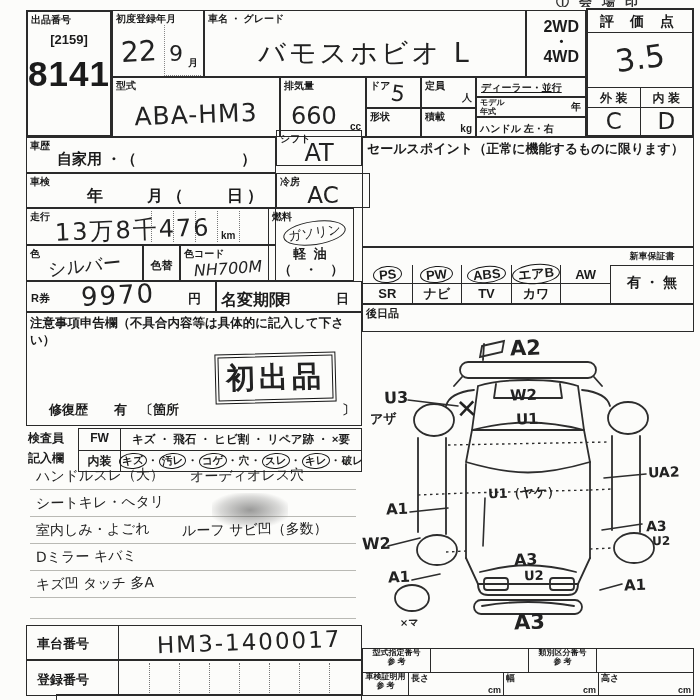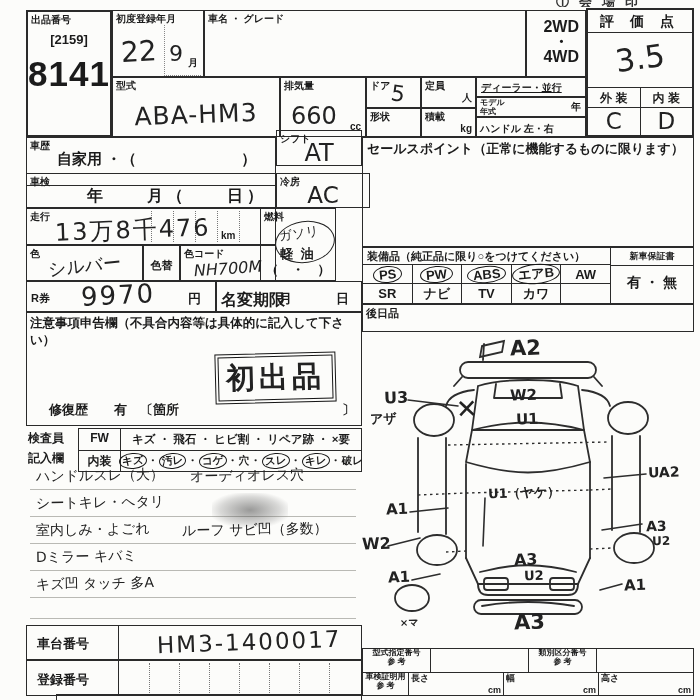--- a/index.html
+++ b/index.html
@@ -40,20 +40,21 @@
   <div class="c" style="left:112px;top:10px;width:92px;height:67px;">
     <div class="lbl">初度登録年月</div>
     <span class="hw" style="position:absolute;left:8px;top:24px;font-size:28px;transform:rotate(-3deg);">22</span>
     <span style="position:absolute;right:2px;top:14px;width:36px;height:50px;border-left:1.3px dotted #888;border-bottom:1.3px dotted #888;"></span>
     <span class="hw" style="position:absolute;right:20px;top:30px;font-size:22px;">9</span>
     <span style="position:absolute;right:5px;bottom:6px;font-size:10px;font-weight:bold;">月</span>
   </div>
 
   <div class="c" style="left:204px;top:10px;width:322px;height:67px;">
     <div class="lbl">車名 ・ グレード</div>
+    <div class="ctr hw" style="top:24px;font-size:27px;letter-spacing:3px;">バモスホビオ L</div>
   </div>
 
   <div class="c" style="left:526px;top:10px;width:60px;height:67px;">
     <div style="position:absolute;right:6px;top:8px;text-align:center;font-size:16px;font-weight:bold;line-height:15px;">
       <div>2WD</div>
       <div>・</div>
       <div>4WD</div>
     </div>
   </div>
 
@@ -104,21 +105,21 @@
     <div class="tiny" style="position:absolute;left:3px;top:1px;">
       <div>モデル</div>
         <div>年式</div>
     </div>
     <span style="position:absolute;right:4px;bottom:2px;font-size:10px;font-weight:bold;">年</span>
   </div>
   <div class="c" style="left:476px;top:117px;width:110px;height:20px;">
     <div style="position:absolute;left:3px;top:4px;font-size:10px;font-weight:bold;">ハンドル 左・右</div>
   </div>
 
-  <div class="c" style="left:26px;top:137px;width:250px;height:49px;">
+  <div class="c" style="left:26px;top:137px;width:250px;height:36px;">
     <div class="lbl">車歴</div>
     <div style="position:absolute;left:30px;top:12px;font-size:15px;font-weight:bold;">自家用 ・（　　　　　　　）</div>
   </div>
   <div class="c" style="left:276px;top:130px;width:86px;height:36px;">
     <div class="lbl">シフト</div>
     <div class="ctr hw" style="top:8px;font-size:24px;">AT</div>
   </div>
 
   <div class="c" style="left:26px;top:173px;width:250px;height:35px;">
     <div class="lbl">車検</div>
@@ -132,21 +133,21 @@
   <div class="c" style="left:26px;top:208px;width:250px;height:37px;">
     <div class="lbl">走行</div>
     <div class="dot-v" style="left:124px;"></div>
       <div class="dot-v" style="left:146px;"></div>
     <div class="dot-v" style="left:168px;"></div>
       <div class="dot-v" style="left:190px;"></div>
     <div class="dot-v" style="left:212px;"></div>
     <div class="hw" style="position:absolute;left:28px;top:5px;font-size:24px;letter-spacing:2px;transform:rotate(-2deg);">13万8千476</div>
     <span style="position:absolute;left:194px;bottom:3px;font-size:10px;font-weight:bold;">km</span>
   </div>
-  <div class="c" style="left:260px;top:208px;width:76px;height:73px;">
+  <div class="c" style="left:268px;top:208px;width:86px;height:73px;">
     <div class="lbl">燃料</div>
     <span class="hw" style="position:absolute;left:14px;top:12px;font-size:13px;border:1.6px solid #222;border-radius:50%;padding:2px 4px;transform:rotate(-8deg);">ガソリン</span>
     <div class="ctr" style="top:36px;font-size:13px;font-weight:bold;letter-spacing:2px;">軽 油</div>
     <div class="ctr" style="top:52px;font-size:13px;font-weight:bold;">（　・　）</div>
   </div>
 
   <div class="c" style="left:26px;top:245px;width:117px;height:36px;">
     <div class="lbl">色</div>
     <div class="ctr hw" style="top:8px;font-size:18px;transform:rotate(-6deg);">シルバー</div>
   </div>
@@ -173,21 +174,20 @@
     <div class="hw" style="position:absolute;left:188px;top:40px;border:4px double #161616;padding:1px 7px;font-size:29px;font-weight:bold;letter-spacing:4px;transform:rotate(-1.5deg);">初出品</div>
     <div style="position:absolute;left:22px;bottom:6px;font-size:13px;font-weight:bold;">修復歴　　有　〔箇所</div>
     <div style="position:absolute;right:6px;bottom:6px;font-size:13px;font-weight:bold;">〕</div>
   </div>
 
   <div class="c" style="left:362px;top:137px;width:332px;height:110px;">
     <div style="position:absolute;left:4px;top:2px;font-size:13px;font-weight:bold;">セールスポイント（正常に機能するものに限ります）</div>
   </div>
 
   <div class="c" style="left:362px;top:247px;width:332px;height:57px;">
-    <div style="position:absolute;left:0;top:0;width:248px;height:17px;border-right:1.4px solid #2a2a2a;border-bottom:1.4px solid #2a2a2a;font-size:11px;font-weight:bold;padding:1px 0 0 4px;box-sizing:border-box;">装備品（純正品に限り○をつけてください）</div>
     <div style="position:absolute;left:0;top:17px;width:248px;height:19px;border-right:1.4px solid #2a2a2a;border-bottom:1.4px solid #2a2a2a;display:flex;box-sizing:border-box;">
         <div class="eqcell">
           <span class="ring">PS</span>
         </div>
         <div class="eqcell">
           <span class="ring">PW</span>
         </div>
         <div class="eqcell">
           <span class="ring">ABS</span>
         </div>

